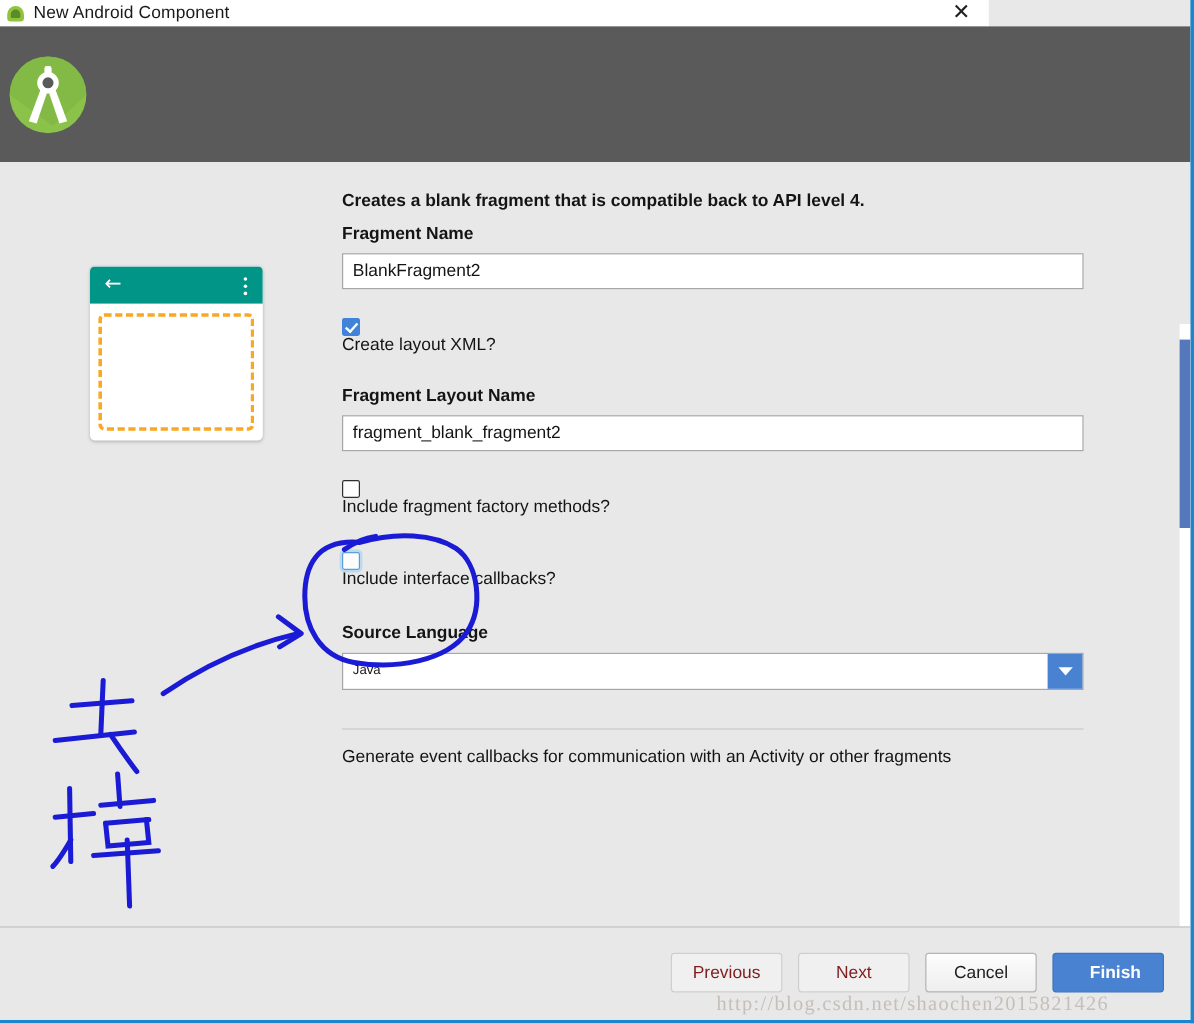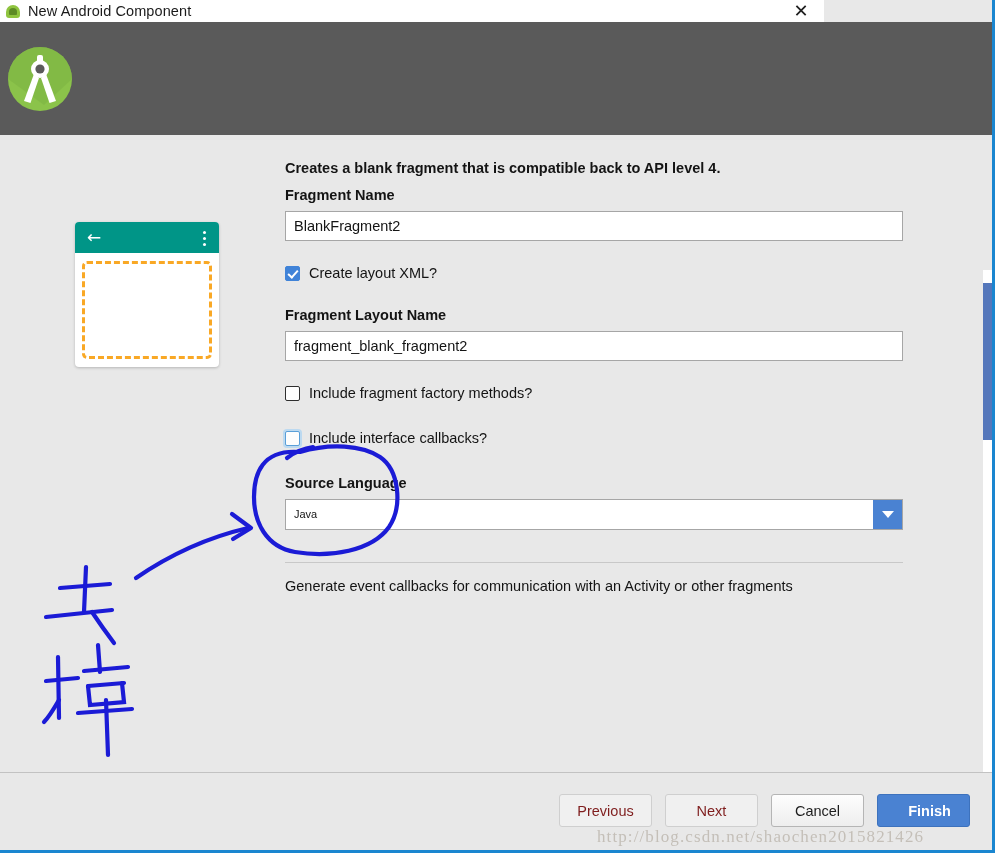--- a/index.html
+++ b/index.html
@@ -170,21 +170,22 @@
     background: #ffffff;
     border: 1px solid #a6a6a6;
     font-size: 14.5px;
     color: #141414;
     padding: 0 8px;
     line-height: 28px;
     margin-top: 8px;
   }
   .checkrow {
     display: flex;
-    align-items: center;
+    align-items: flex-start;
+    flex-direction: column;
   }
   .cb {
     width: 15px; height: 15px;
     box-sizing: border-box;
     flex: none;
     margin-right: 9px;
     background: #fdfdfd;
     border: 1px solid #2e2e2e;
     border-radius: 2px;
     position: relative;

